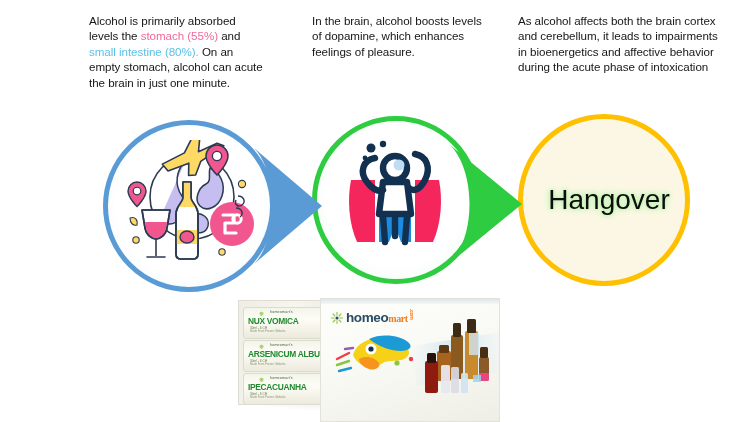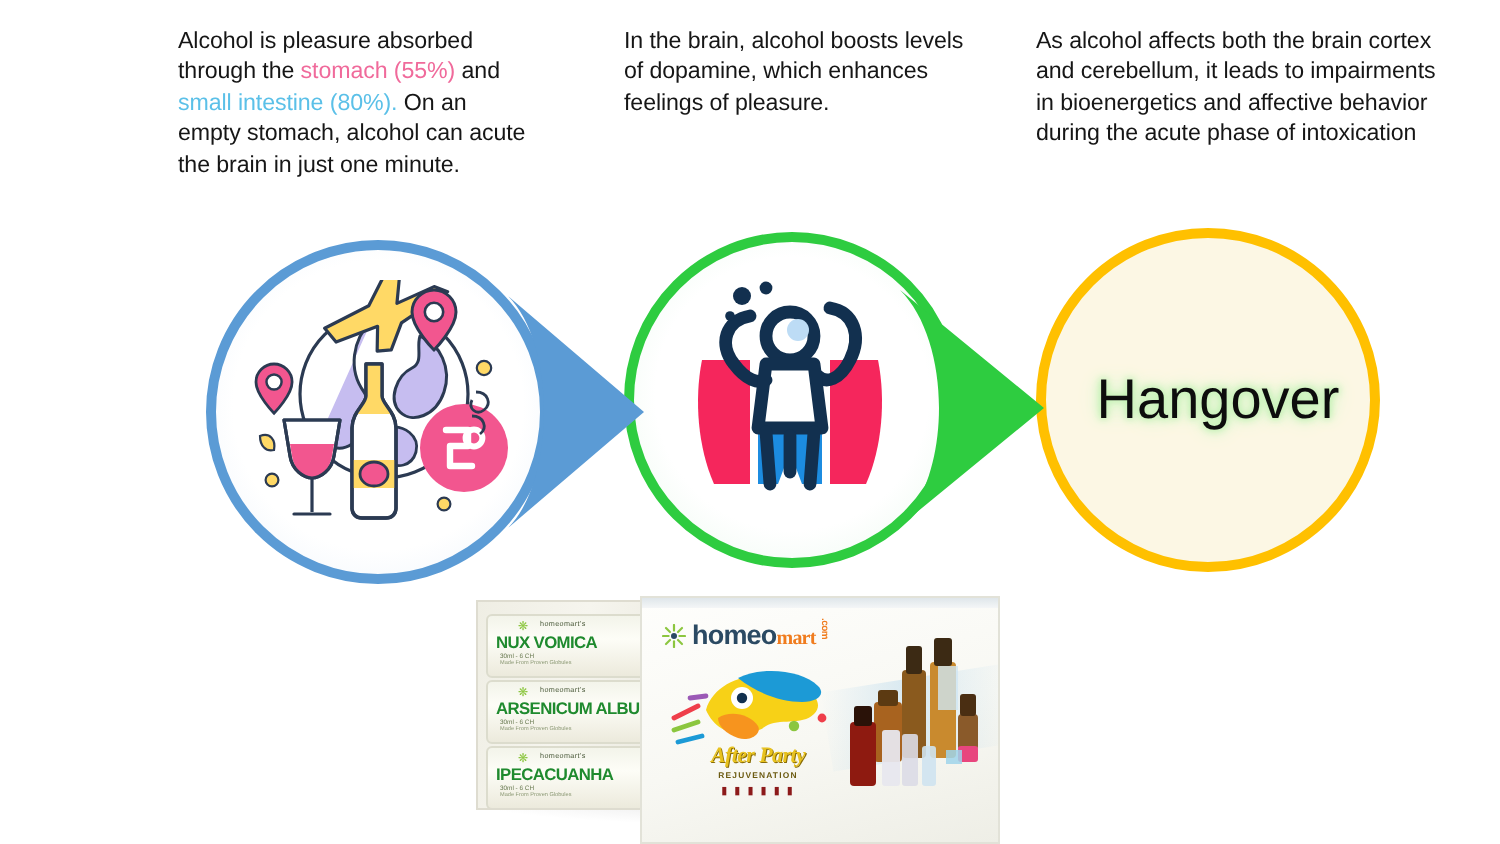--- a/index.html
+++ b/index.html
@@ -268,21 +268,21 @@
     background: linear-gradient(100deg, rgba(180,215,235,0) 0%, rgba(190,220,238,0.55) 45%, rgba(255,255,255,0) 100%);
     transform: rotate(-9deg);
   }
 </style>
 </head>
 <body>
 
 <div class="stage">
 
   <div class="caption cap1">
-    <span>Alcohol is pleasure absorbed through the </span><span class="hl-stomach">stomach (55%)</span><span> and </span><span class="hl-intestine">small intestine (80%).</span><span> On an empty stomach, alcohol can acute the brain in just one minute.</span>
+    <span>Alcohol is primarily absorbed levels the </span><span class="hl-stomach">stomach (55%)</span><span> and </span><span class="hl-intestine">small intestine (80%).</span><span> On an empty stomach, alcohol can acute the brain in just one minute.</span>
   </div>
 
   <div class="caption cap3">
     <span>As alcohol affects both the brain cortex and cerebellum, it leads to impairments in bioenergetics and affective behavior during the acute phase of intoxication</span>
   </div>
 
   <div class="caption cap2">
     <span>In the brain, alcohol boosts levels of dopamine, which enhances feelings of pleasure.</span>
   </div>
 
@@ -440,25 +440,20 @@
         <g stroke-width="2.4" stroke-linecap="round">
           <line x1="2" y1="30" x2="14" y2="24" stroke="#ef3e4a"></line>
           <line x1="2" y1="36" x2="14" y2="32" stroke="#8bc63f"></line>
           <line x1="4" y1="42" x2="16" y2="39" stroke="#1c9ad6"></line>
           <line x1="10" y1="20" x2="18" y2="19" stroke="#9b59b6"></line>
         </g>
         <circle cx="62" cy="34" r="2.6" fill="#8bc63f"></circle>
         <circle cx="76" cy="30" r="2.2" fill="#ef3e4a"></circle>
       </svg>
 
-      <div class="afterparty-text">
-        <div class="ap-title">After Party</div>
-        <div class="ap-sub">REJUVENATION</div>
-        <div class="ap-icons">▮ ▮ ▮ ▮ ▮ ▮</div>
-      </div>
 
       <svg class="bottles-area" viewBox="0 0 76 88">
 
         <rect x="30" y="18" width="12" height="44" rx="2" fill="#8a5a1e"></rect>
         <rect x="32" y="6" width="8" height="14" rx="1.5" fill="#3c2a14"></rect>
         <rect x="44" y="14" width="13" height="48" rx="2" fill="#c98a2e"></rect>
         <rect x="46" y="2" width="9" height="14" rx="1.5" fill="#3c2a14"></rect>
 
         <rect x="16" y="34" width="14" height="30" rx="2" fill="#a8631f"></rect>
         <rect x="18" y="28" width="10" height="8" rx="1.5" fill="#5c3a12"></rect>

